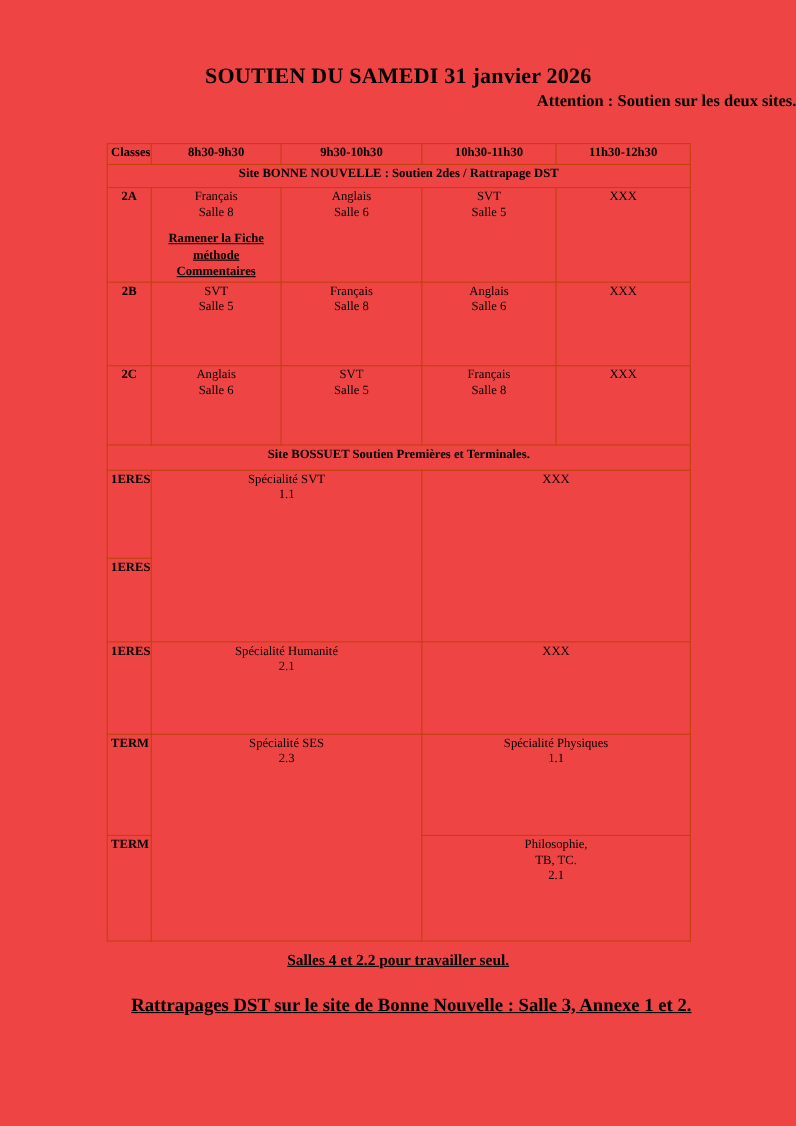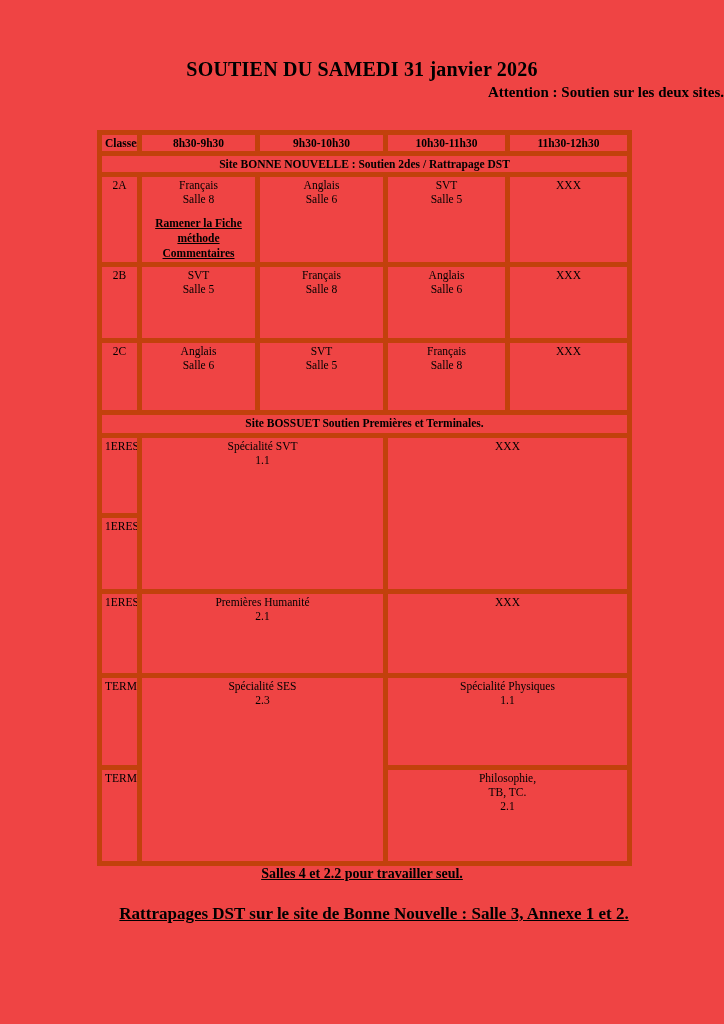--- a/index.html
+++ b/index.html
@@ -35,38 +35,39 @@
   table.schedule {
     position: absolute;
     top: 130px; left: 97px;
     width: 530px;
     border-collapse: collapse;
     table-layout: fixed;
     font-size: 11.5px;
     line-height: 1.22;
   }
   table.schedule td {
-    border: 5px solid #c2410c;
+    border: 1px solid #c2410c;
     padding: 1px 3px;
     vertical-align: top;
     text-align: center;
     overflow: hidden;
   }
   td.head { font-weight: bold; text-align: center; vertical-align: middle; }
   td.head-classes { font-weight: bold; text-align: center; vertical-align: middle; }
   td.section-row {
     font-weight: bold;
     text-align: center;
     vertical-align: middle;
     height: 21px;
   }
   td.label-cell {
     text-align: left;
     vertical-align: top;
     padding: 2px 2px;
+    font-weight: bold;
   }
   .room { display: block; }
   .note {
     display: block;
     margin-top: 10px;
     font-weight: bold;
     text-decoration: underline;
     line-height: 1.3;
     font-family: Liberation Serif, serif;
   }
@@ -191,21 +192,21 @@
       <td class="xxx1-cell" colspan="2" rowspan="2">XXX</td>
     </tr>
 
     <tr style="height:76px;">
       <td class="label-cell">1ERES</td>
     </tr>
 
     <tr style="height:84px;">
       <td class="label-cell">1ERES</td>
       <td colspan="2">
-        <span>Premières Humanité</span><br>
+        <span>Spécialité Humanité</span><br>
         <span>2.1</span>
       </td>
       <td colspan="2">XXX</td>
     </tr>
 
     <tr style="height:92px;">
       <td class="label-cell">TERM</td>
       <td class="ses-cell" colspan="2" rowspan="2">
         <span>Spécialité SES</span><br>
         <span>2.3</span>

